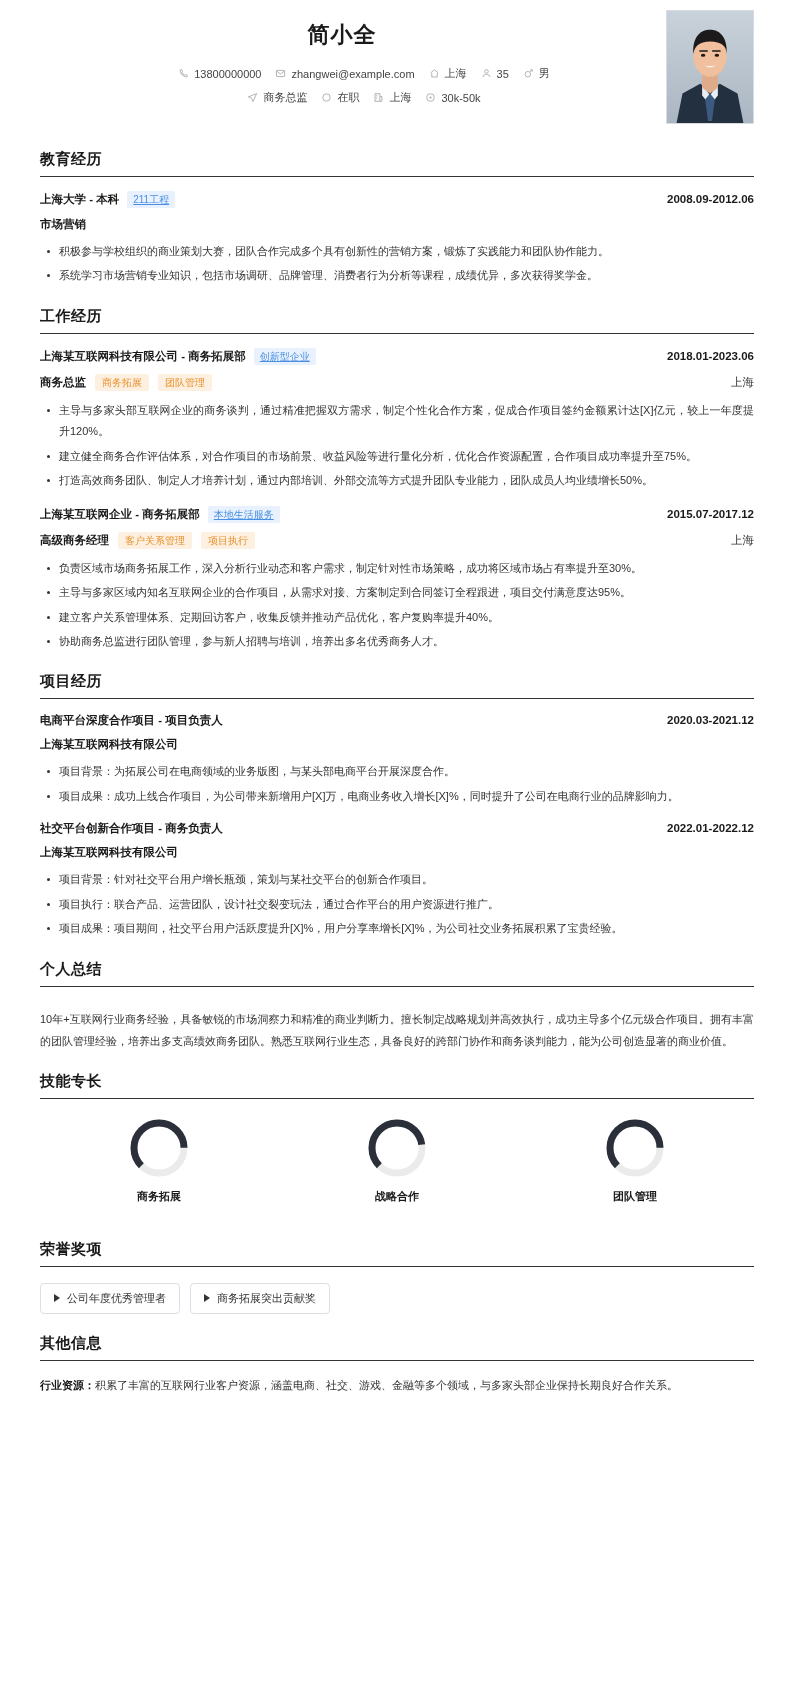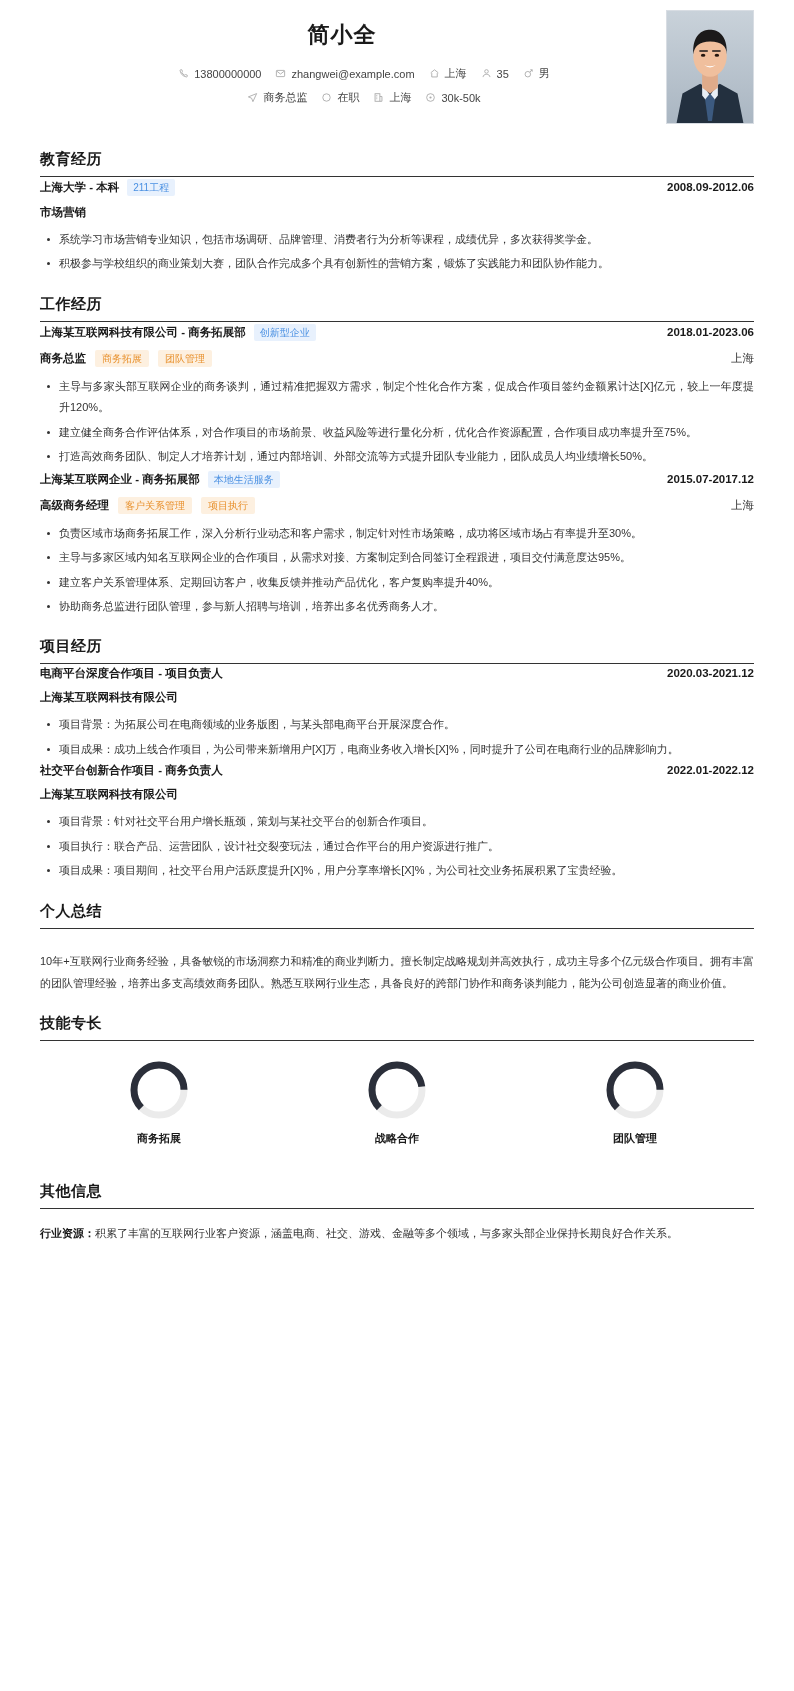--- a/index.html
+++ b/index.html
@@ -59,21 +59,21 @@
   .section { margin-top: 20px; }
   .section-title {
     font-size: 15px;
     font-weight: bold;
     color: #1a1a1a;
     padding-bottom: 7px;
     border-bottom: 1.5px solid #333;
     letter-spacing: .5px;
   }
 
-  .entry { margin-top: 2px; }
+  .entry { margin-top: 14px; }
   .entry-head {
     display: flex;
     justify-content: space-between;
     align-items: baseline;
     font-size: 11.5px;
     font-weight: bold;
     color: #1a1a1a;
     gap: 10px;
   }
   .entry-head-left { display: flex; align-items: center; gap: 8px; flex-wrap: wrap; }
@@ -95,20 +95,21 @@
 
   .tag-blue {
     display: inline-block;
     background: #e8f1fd;
     color: #4a90e2;
     font-size: 10px;
     font-weight: normal;
     padding: 2px 6px;
     border-radius: 2px;
     line-height: 1.3;
+    text-decoration: underline;
   }
   .tag-orange {
     display: inline-block;
     background: #fdf0e0;
     color: #e8912d;
     font-size: 10px;
     font-weight: normal;
     padding: 2px 7px;
     border-radius: 2px;
     line-height: 1.3;
@@ -330,22 +331,22 @@
         <div class="entry">
           <div class="entry-head">
             <div class="entry-head-left">
               <span>上海大学 - 本科</span>
               <span class="tag-blue">211工程</span>
             </div>
             <span class="entry-date">2008.09-2012.06</span>
           </div>
           <div class="entry-org">市场营销</div>
           <ul class="bullets">
+            <li>积极参与学校组织的商业策划大赛，团队合作完成多个具有创新性的营销方案，锻炼了实践能力和团队协作能力。</li>
             <li>系统学习市场营销专业知识，包括市场调研、品牌管理、消费者行为分析等课程，成绩优异，多次获得奖学金。</li>
-            <li>积极参与学校组织的商业策划大赛，团队合作完成多个具有创新性的营销方案，锻炼了实践能力和团队协作能力。</li>
           </ul>
         </div>
       </div>
   </div>
 
   <div class="section">
     <div class="section-title">工作经历</div>
     <div id="work-entries">
         <div class="entry">
           <div class="entry-head">
@@ -459,20 +460,33 @@
             <svg width="62" height="62" viewBox="0 0 62 62">
               <circle cx="31" cy="31" r="25" fill="none" stroke="#ebebeb" stroke-width="7"></circle>
               <circle cx="31" cy="31" r="25" fill="none" stroke="#2b2f3a" stroke-width="7" stroke-dasharray="97.39 59.69" stroke-linecap="butt"></circle>
             </svg>
           </div>
           <div class="skill-label">团队管理</div>
         </div>
       </div>
   </div>
 
+  <div class="section">
+    <div class="section-title">荣誉奖项</div>
+    <div class="honors" id="honors-wrap">
+        <div class="honor-chip">
+          <span class="tri"></span>
+          <span>公司年度优秀管理者</span>
+        </div>
+        <div class="honor-chip">
+          <span class="tri"></span>
+          <span>商务拓展突出贡献奖</span>
+        </div>
+      </div>
+  </div>
 
   <div class="section">
     <div class="section-title">其他信息</div>
     <div id="other-rows">
         <div class="other-row"><span class="other-label">行业资源：</span><span class="other-body">积累了丰富的互联网行业客户资源，涵盖电商、社交、游戏、金融等多个领域，与多家头部企业保持长期良好合作关系。</span></div>
       </div>
   </div>
 
 </div>
 

